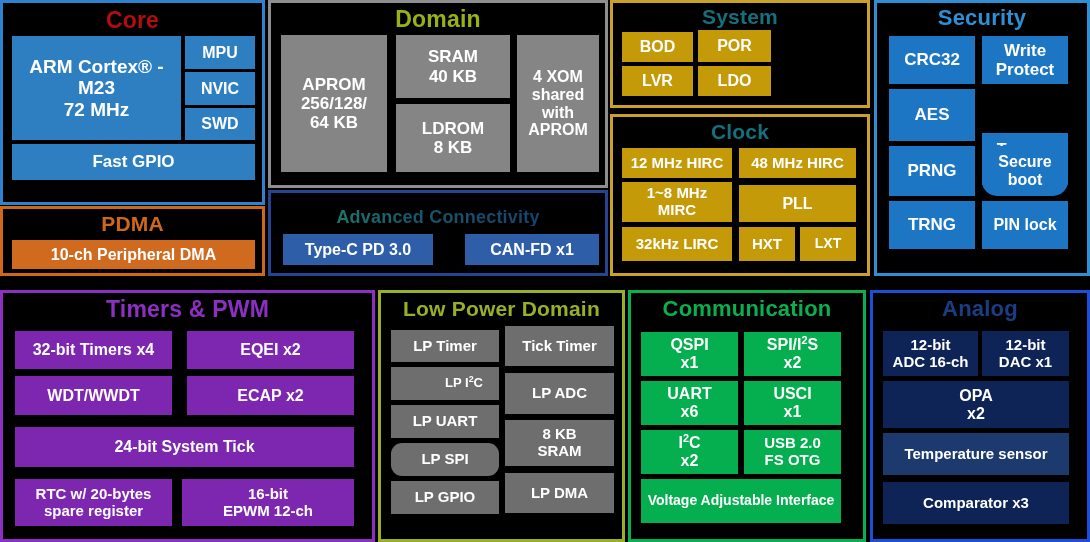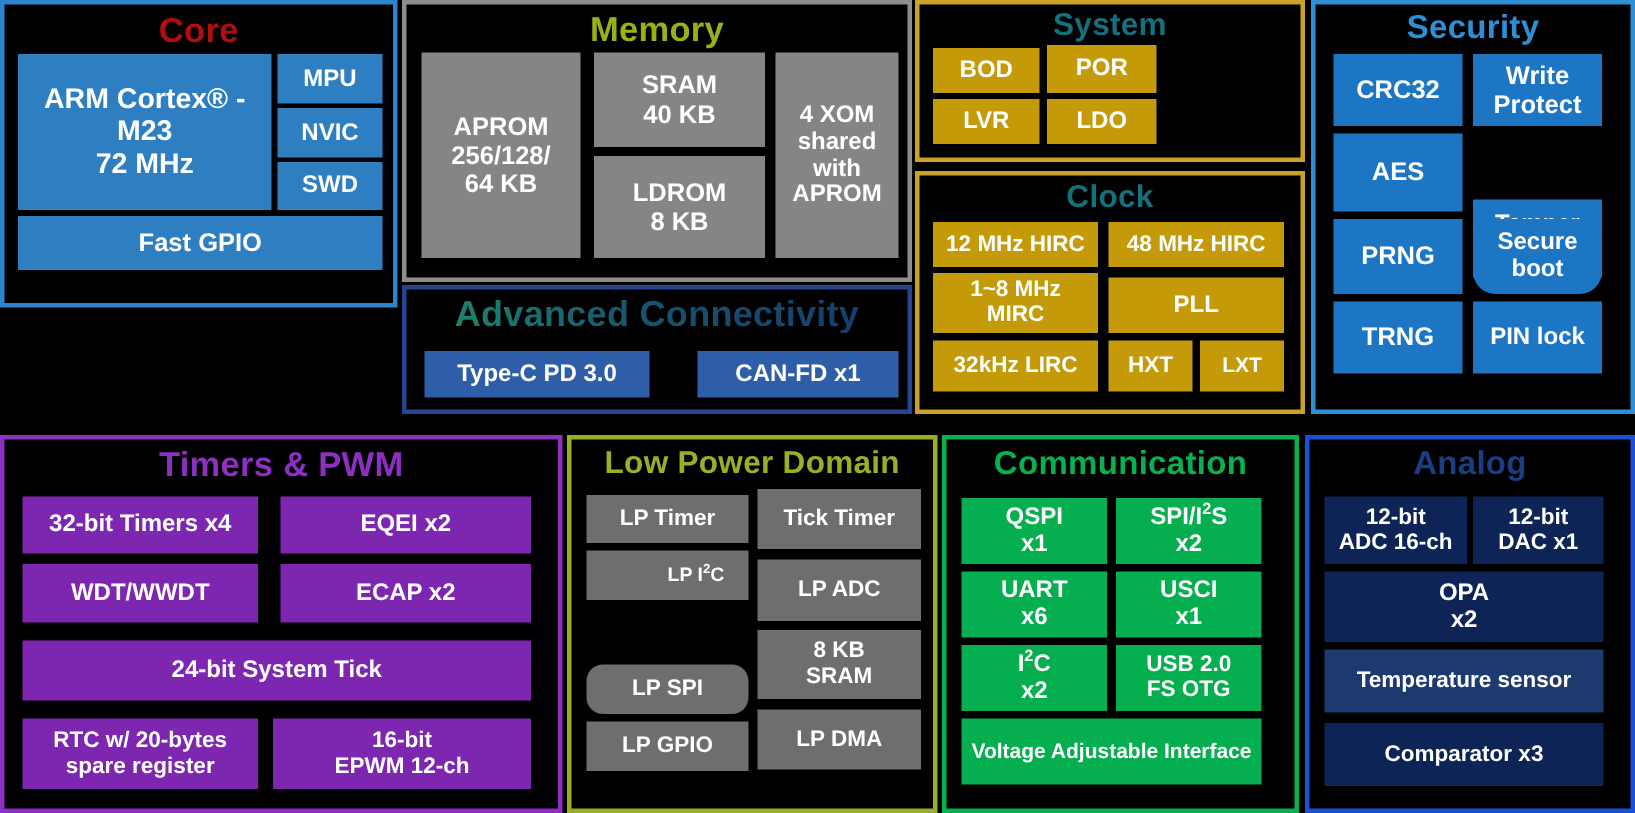--- a/index.html
+++ b/index.html
@@ -33,21 +33,21 @@
   #pdma .ptitle { color:#D0681A; font-size:21px; margin-top:4px; }
   .blue { background:#2E7FC1; }
   .orange { background:#CF6A1F; }
 
   
   #memory { left:268px; top:0; width:340px; height:188px; border:3px solid #8E8E8E; }
   #memory .ptitle { color:#97B313; font-size:23px; margin-top:5px; }
   .gray { background:#858585; }
   #adv { left:268px; top:190px; width:340px; height:86px; border:3px solid #26448F; }
   #adv .ptitle {
-    font-size:24px; margin-top:5px;
+    font-size:18px; margin-top:15px;
     background: linear-gradient(90deg,#1E8F6E 0%, #17556E 45%, #143A6B 100%);
     -webkit-background-clip: text; background-clip: text; color: transparent;
   }
   .dblue { background:#2E5EA8; }
 
   
   #system { left:610px; top:0; width:260px; height:108px; border:3px solid #C9A227; }
   #system .ptitle { color:#15707E; font-size:21px; margin-top:3px; }
   #clock { left:610px; top:114px; width:260px; height:162px; border:3px solid #C9A227; }
   #clock .ptitle { color:#15707E; font-size:21px; margin-top:4px; }
@@ -90,23 +90,27 @@
       <span>ARM Cortex® -</span>
       <span>M23</span>
       <span>72 MHz</span>
     </div>
     <div class="cell blue" style="left:182px; top:33px; width:70px; height:33px; font-size:16px;">MPU</div>
     <div class="cell blue" style="left:182px; top:69px; width:70px; height:33px; font-size:16px;">NVIC</div>
     <div class="cell blue" style="left:182px; top:105px; width:70px; height:32px; font-size:16px;">SWD</div>
     <div class="cell blue" style="left:9px; top:141px; width:243px; height:36px; font-size:17px;">Fast GPIO</div>
   </div>
 
+  <div class="panel" id="pdma">
+    <div class="ptitle">PDMA</div>
+    <div class="cell orange" style="left:9px; top:31px; width:243px; height:29px; font-size:16px;">10-ch Peripheral DMA</div>
+  </div>
 
   <div class="panel" id="memory">
-    <div class="ptitle">Memory</div>
+    <div class="ptitle">Domain</div>
     <div class="cell gray" style="left:10px; top:32px; width:106px; height:137px; font-size:17px; flex-direction:column;">
       <span>APROM</span>
       <span>256/128/</span>
       <span>64 KB</span>
     </div>
     <div class="cell gray" style="left:125px; top:32px; width:114px; height:63px; font-size:17px; flex-direction:column;">
       <span>SRAM</span>
       <span>40 KB</span>
     </div>
     <div class="cell gray" style="left:125px; top:101px; width:114px; height:68px; font-size:17px; flex-direction:column;">
@@ -188,20 +192,21 @@
   </div>
 
   <div class="panel" id="lowpower">
     <div class="ptitle">Low Power Domain</div>
     <div class="cell lgray" style="left:10px; top:37px; width:108px; height:32px; font-size:15px;">LP Timer</div>
     <div class="cell lgray" style="left:124px; top:33px; width:109px; height:40px; font-size:15px;">Tick Timer</div>
     <div class="cell lgray" style="left:10px; top:74px; width:108px; height:33px; font-size:13px;padding-left:38px;">
       <span><span>LP I</span><sup>2</sup><span>C</span></span>
     </div>
     <div class="cell lgray" style="left:124px; top:80px; width:109px; height:41px; font-size:15px;">LP ADC</div>
+    <div class="cell lgray" style="left:10px; top:112px; width:108px; height:33px; font-size:15px;">LP UART</div>
     <div class="cell lgray" style="left:124px; top:127px; width:109px; height:46px; font-size:15px; flex-direction:column;">
       <span>8 KB</span>
       <span>SRAM</span>
     </div>
     <div class="cell lgray" style="left:10px; top:150px; width:108px; height:33px; font-size:15px;border-radius:11px;">LP SPI</div>
     <div class="cell lgray" style="left:124px; top:180px; width:109px; height:40px; font-size:15px;">LP DMA</div>
     <div class="cell lgray" style="left:10px; top:188px; width:108px; height:33px; font-size:15px;">LP GPIO</div>
   </div>
 
   <div class="panel" id="comm">

